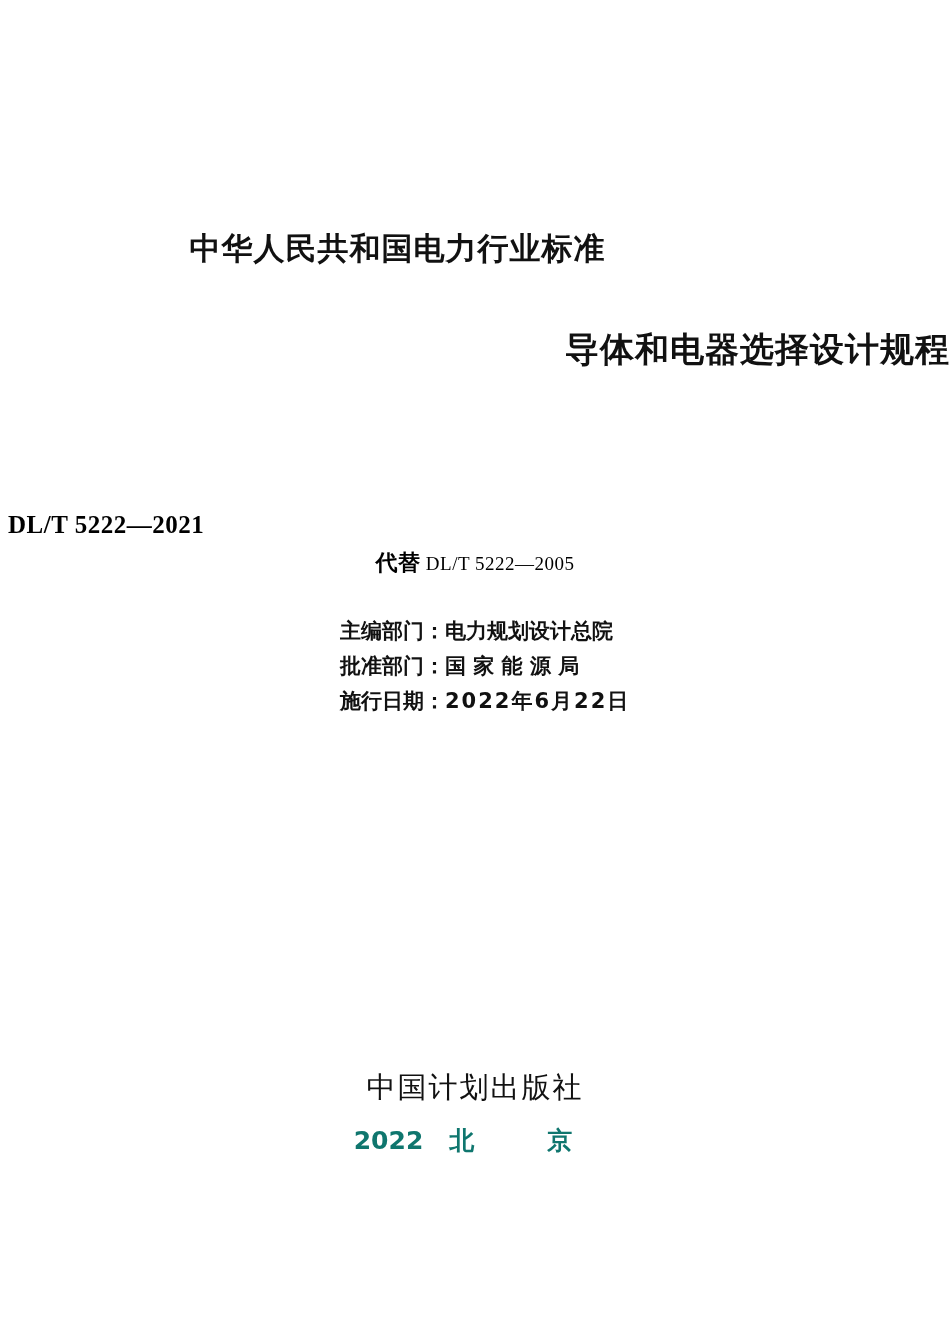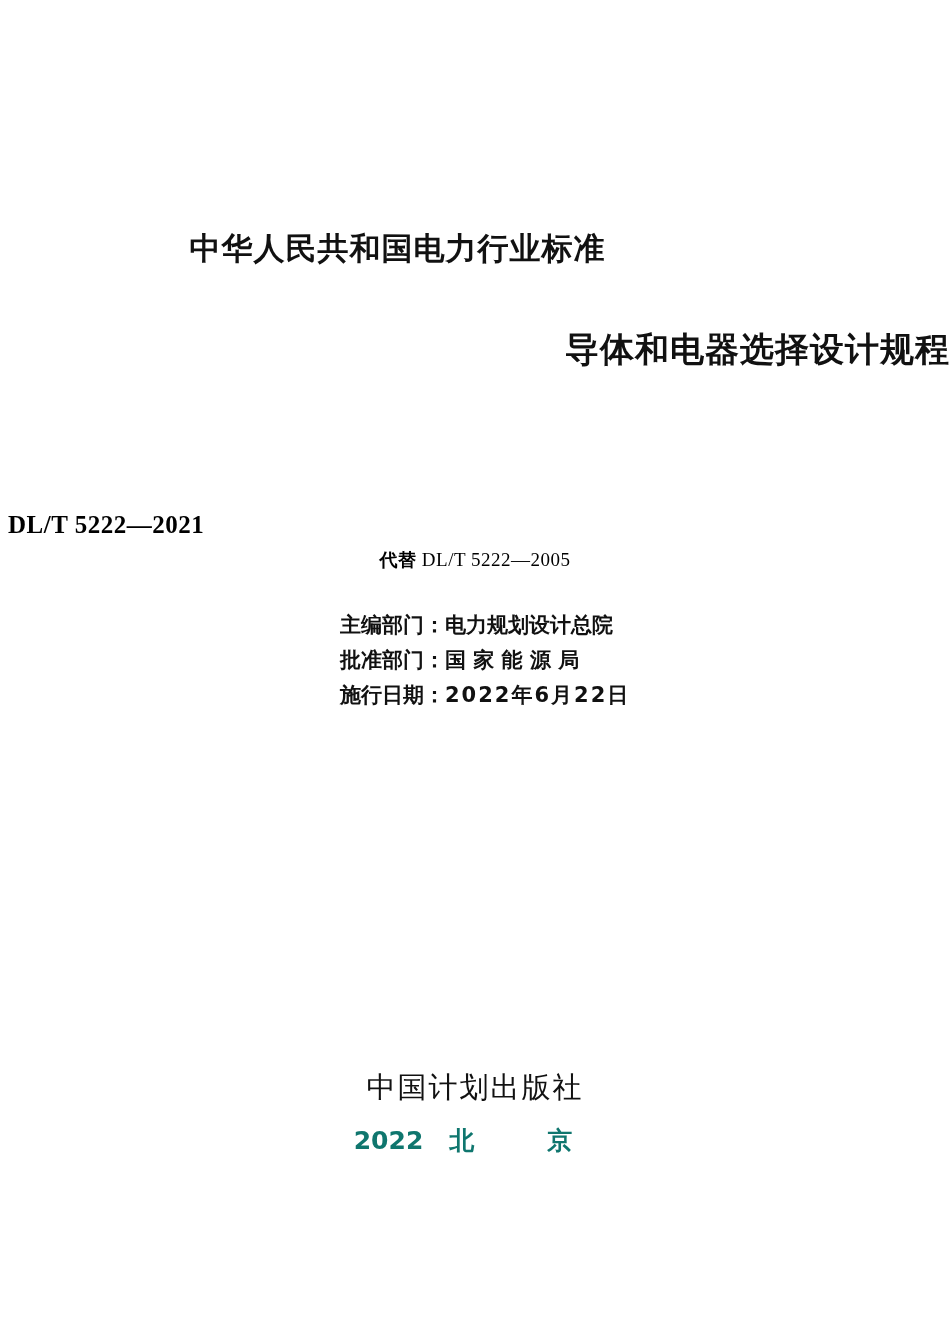--- a/index.html
+++ b/index.html
@@ -83,33 +83,33 @@
     left: 0;
     width: 950px;
     text-align: center;
     font-family: "Liberation Serif", serif;
     font-size: 19px;
     letter-spacing: 0.5px;
   }
   .std-replaces .cn {
     font-family: "DejaVu Sans", sans-serif;
     font-weight: bold;
-    font-size: 18px;
+    font-size: 22px;
   }
 
   
   .meta-block {
     position: absolute;
     top: 606px;
     left: 0;
     width: 950px;
   }
   .meta-inner {
     width: 330px;
-    margin: 2px auto;
+    margin: 8px auto;
     margin-left: 340px;
   }
   .meta-row {
     font-family: "DejaVu Sans", sans-serif;
     font-weight: bold;
     font-size: 21px;
     line-height: 35px;
     white-space: nowrap;
     color: #111;
   }

